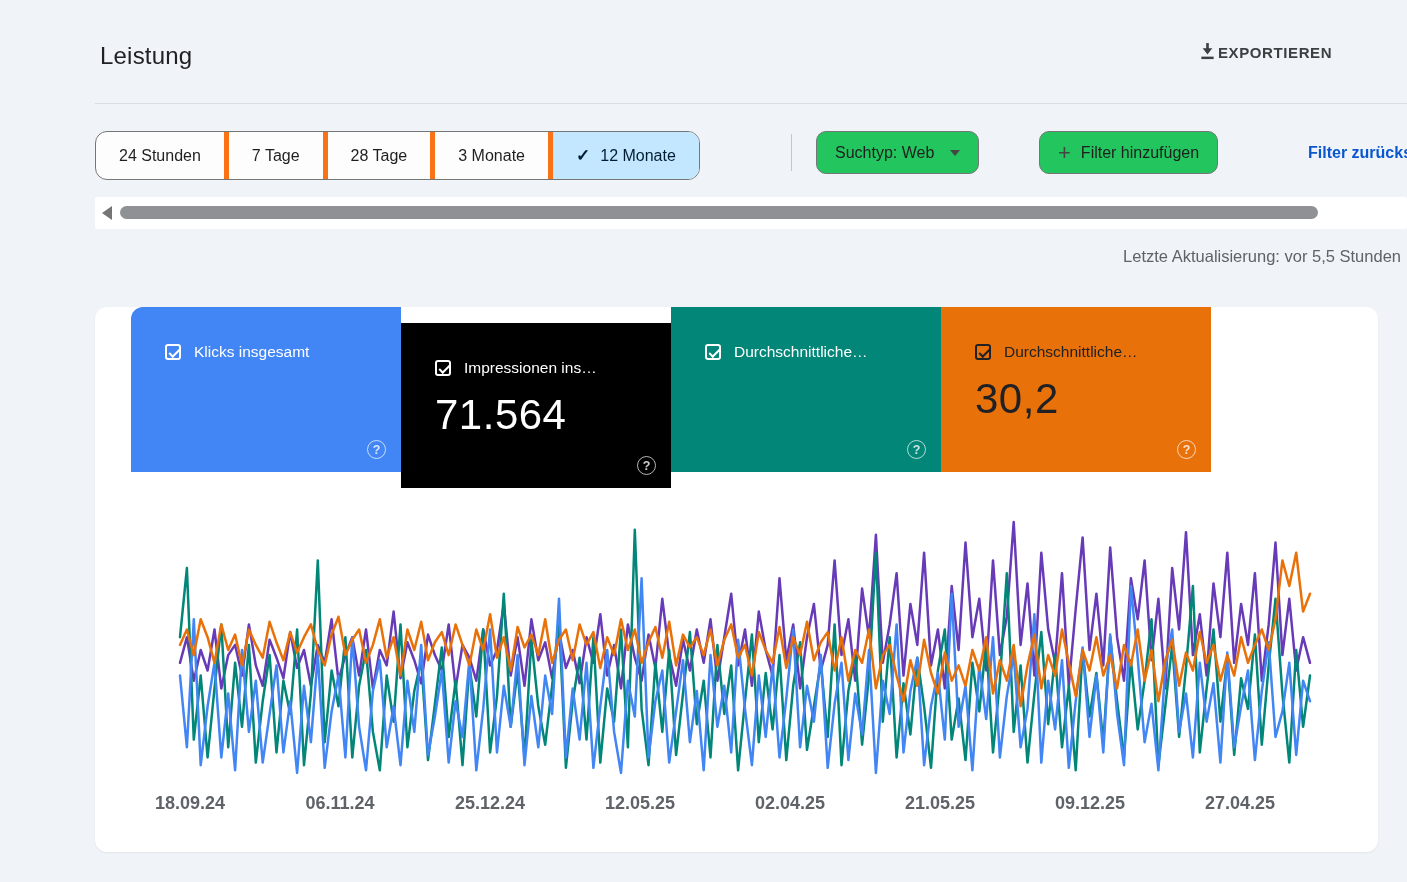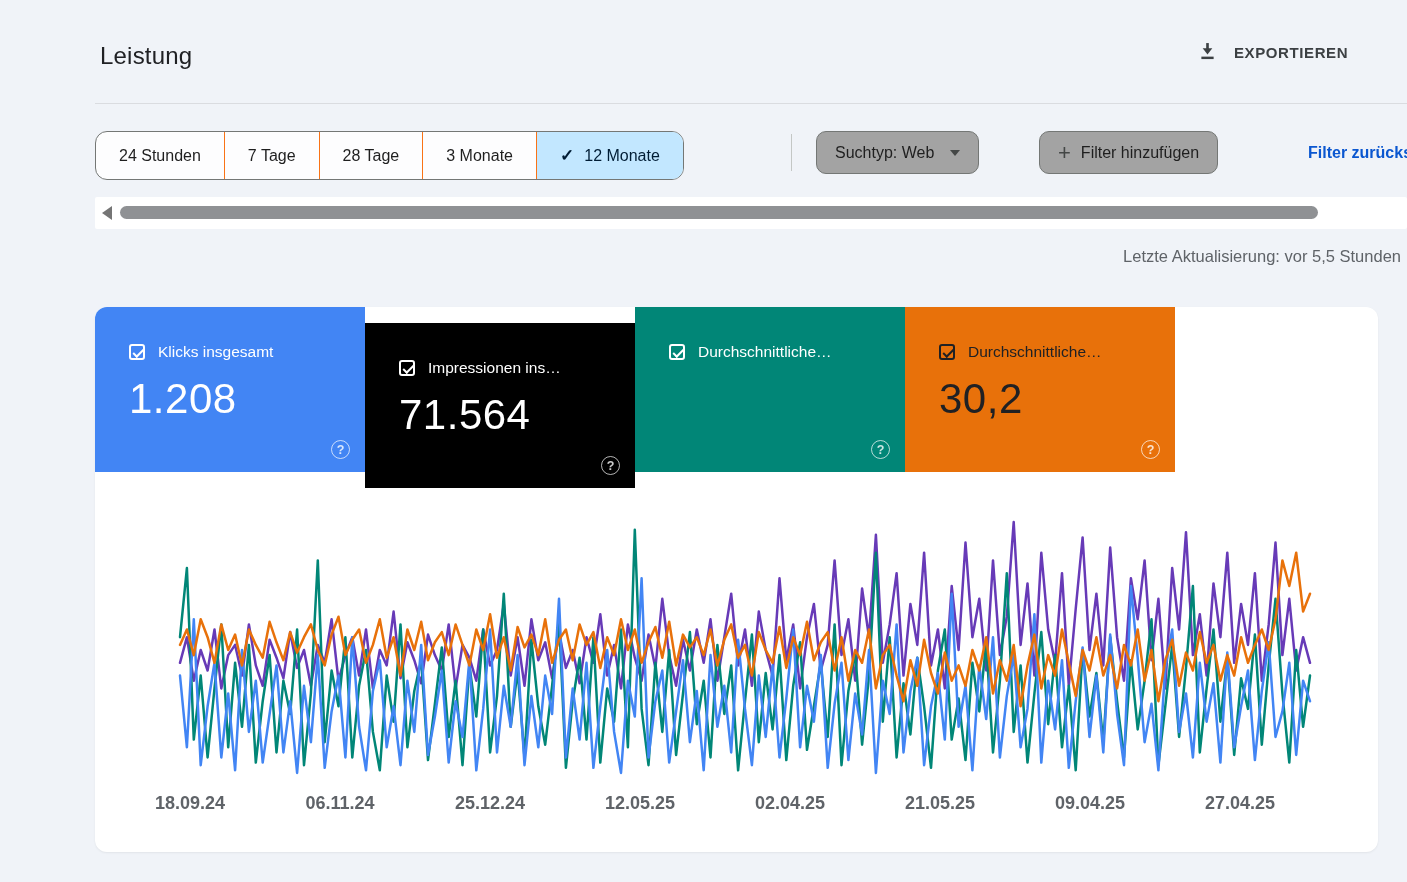--- a/index.html
+++ b/index.html
@@ -6,48 +6,48 @@
   html,body { width:1407px; height:882px; }
   body {
     position:relative;
     background:#f0f3f8;
     overflow:hidden;
     font-family:"Liberation Sans", sans-serif;
     color:#1f1f1f;
   }
   
   .page-title { position:absolute; left:100px; top:42px; font-size:24px; font-weight:400; color:#202124; letter-spacing:.2px; }
-  .export-btn { position:absolute; left:1197px; top:40px; display:flex; align-items:center; gap:16px; cursor:pointer;text-align:center; }
+  .export-btn { position:absolute; left:1197px; top:40px; display:flex; align-items:center; cursor:pointer;text-align:center; }
   .export-btn .lbl { font-size:15px; font-weight:700; color:#3c4043; letter-spacing:.6px; }
   .header-divider { position:absolute; left:95px; top:103px; width:1312px; height:1px; background:#dadce0; }
 
   
   .chip-group { position:absolute; left:95px; top:131px; height:49px; display:flex; background:#fdfdfe; border:1px solid #747775; border-radius:12px; overflow:hidden; }
-  .chip { display:flex; align-items:center; gap:10px; padding:0 23px; font-size:16px; color:#1f1f1f; border-left:1px solid #f97316; cursor:pointer; white-space:nowrap; }
+  .chip { display:flex; align-items:center; gap:10px; padding:0 23px; font-size:16px; color:#1f1f1f; border-left:5px solid #f97316; cursor:pointer; white-space:nowrap; }
   .chip:first-child { border-left:none; }
   .chip.selected { background:#c2e7ff; color:#001d35; font-weight:400; }
   .chip .check { font-size:17px; font-weight:700; color:#001d35; }
   .v-divider { position:absolute; left:791px; top:134px; width:1px; height:37px; background:#c4c7c5; }
-  .pill { position:absolute; top:131px; height:43px; display:flex; align-items:center; gap:10px; padding:0 18px; background:#a3a3a3; border:1px solid #747775; border-radius:10px; font-size:16px; color:#1f1f1f; cursor:pointer; white-space:nowrap; }
+  .pill { position:absolute; top:131px; height:43px; display:flex; align-items:center; gap:10px; padding:0 18px; background:#22c55e; border:1px solid #747775; border-radius:10px; font-size:16px; color:#1f1f1f; cursor:pointer; white-space:nowrap; }
   .pill.searchtype { left:816px; }
   .pill.addfilter { left:1039px; }
   .caret-down { width:0; height:0; border-left:5px solid transparent; border-right:5px solid transparent; border-top:6px solid #444746; margin-left:6px; }
   .plus { font-size:22px; font-weight:400; color:#444746; line-height:1; }
   .reset-link { position:absolute; left:1308px; top:131px; height:43px; line-height:43px; font-size:16px; font-weight:700; color:#0b57d0; white-space:nowrap; cursor:pointer; }
 
   
   .scroll-band { position:absolute; left:95px; top:197px; width:1312px; height:32px; background:#ffffff; border-radius:2px; }
   .scroll-left-arrow { position:absolute; left:7px; top:9px; width:0; height:0; border-top:7px solid transparent; border-bottom:7px solid transparent; border-right:10px solid #757575; cursor:pointer; }
   .scroll-thumb { position:absolute; left:25px; top:9px; width:1198px; height:13px; background:#8f9194; border-radius:7px; cursor:pointer; }
 
   .last-update { position:absolute; right:6px; top:247px; font-size:16.5px; color:#5f6368; }
 
   
   .panel { position:absolute; left:95px; top:307px; width:1283px; height:545px; background:#ffffff; border-radius:12px; box-shadow:0 1px 2px rgba(60,64,67,.08); }
-  .cards { position:absolute; left:0; top:0; height:165px; display:flex; }
+  .cards { position:absolute; left:0; top:0; height:165px; display:flex;padding-left:36px; }
   .card { position:relative; width:270px; height:165px; padding:36px 0 0 34px; cursor:pointer; }
   .card:first-child { border-top-left-radius:12px; }
   .card-head { display:flex; align-items:center; gap:13px; font-size:15.5px; }
   .cbx { position:relative; width:16px; height:16px; border:2px solid currentColor; border-radius:3px; flex:0 0 auto; }
   .cbx::after { content:""; position:absolute; left:2px; top:3px; width:9px; height:4px; border-left:2px solid currentColor; border-bottom:2px solid currentColor; transform:rotate(-45deg); }
   .card-value { margin-top:14px; font-size:42px; font-weight:400; letter-spacing:.5px; }
   .help { position:absolute; right:15px; bottom:13px; width:19px; height:19px; border:1.6px solid rgba(255,255,255,.7); border-radius:50%; color:rgba(255,255,255,.8); font-size:12.5px; font-weight:700; display:flex; align-items:center; justify-content:center; cursor:pointer; }
 
   .chart-svg { position:absolute; left:0; top:0; }
   .x-tick { position:absolute; top:486px; transform:translateX(-50%); font-size:18px; color:#5f6368; white-space:nowrap;font-weight:bold; }
@@ -111,21 +111,20 @@
 <div class="last-update">Letzte Aktualisierung: vor 5,5 Stunden</div>
 
 <div class="panel">
 
   <div class="cards">
     <div class="card" style="background: rgb(66, 133, 244); color: rgb(255, 255, 255);">
       <div class="card-head">
         <span class="cbx"></span>
         <span>Klicks insgesamt</span>
       </div>
-      <div class="card-value">1.208</div>
       <div class="help">?</div>
     </div>
     <div class="card" style="background: #000000; color: rgb(255, 255, 255); margin-top: 16px;">
       <div class="card-head">
         <span class="cbx"></span>
         <span>Impressionen ins…</span>
       </div>
       <div class="card-value">71.564</div>
       <div class="help">?</div>
     </div>
@@ -153,17 +152,17 @@
       <polyline points="85.0,337.9 91.9,322.5 98.8,348.1 105.7,312.3 112.6,330.2 119.5,355.8 126.3,317.4 133.2,343.0 140.1,327.6 147.0,358.4 153.9,322.5 160.8,337.9 167.7,350.7 174.6,314.8 181.5,335.3 188.4,353.2 195.2,325.1 202.1,345.6 209.0,330.2 215.9,317.4 222.8,343.0 229.7,358.4 236.6,327.6 243.5,309.7 250.4,348.1 257.3,332.8 264.1,322.5 271.0,355.8 277.9,337.9 284.8,312.3 291.7,350.7 298.6,330.2 305.5,368.6 312.4,322.5 319.3,343.0 326.2,314.8 333.0,353.2 339.9,335.3 346.8,325.1 353.7,348.1 360.6,317.4 367.5,337.9 374.4,358.4 381.3,322.5 388.2,343.0 395.1,307.2 402.0,350.7 408.8,330.2 415.7,363.5 422.6,320.0 429.5,340.4 436.4,327.6 443.3,348.1 450.2,312.3 457.1,355.8 464.0,332.8 470.9,322.5 477.7,353.2 484.6,317.4 491.5,337.9 498.4,325.1 505.3,360.9 512.2,330.2 519.1,348.1 526.0,312.3 532.9,343.0 539.8,322.5 546.6,355.8 553.5,335.3 560.4,320.0 567.3,350.7 574.2,314.8 581.1,358.4 588.0,327.6 594.9,340.4 601.8,330.2 608.7,348.1 615.5,322.5 622.4,358.4 629.3,332.8 636.2,317.4 643.1,350.7 650.0,337.9 656.9,368.6 663.8,325.1 670.7,343.0 677.6,355.8 684.5,320.0 691.3,360.9 698.2,330.2 705.1,348.1 712.0,314.8 718.9,353.2 725.8,335.3 732.7,325.1 739.6,363.5 746.5,330.2 753.4,373.7 760.2,343.0 767.1,355.8 774.0,322.5 780.9,381.4 787.8,348.1 794.7,337.9 801.6,368.6 808.5,394.2 815.4,353.2 822.3,378.8 829.1,332.8 836.0,366.0 842.9,386.5 849.8,345.6 856.7,373.7 863.6,358.4 870.5,378.8 877.4,343.0 884.3,363.5 891.2,330.2 898.0,386.5 904.9,353.2 911.8,373.7 918.7,337.9 925.6,399.3 932.5,358.4 939.4,327.6 946.3,381.4 953.2,348.1 960.1,368.6 967.0,322.5 973.8,355.8 980.7,389.1 987.6,343.0 994.5,363.5 1001.4,330.2 1008.3,368.6 1015.2,348.1 1022.1,381.4 1029.0,337.9 1035.9,358.4 1042.7,322.5 1049.6,373.7 1056.5,343.0 1063.4,394.2 1070.3,353.2 1077.2,332.8 1084.1,378.8 1091.0,345.6 1097.9,363.5 1104.8,325.1 1111.6,355.8 1118.5,337.9 1125.4,373.7 1132.3,348.1 1139.2,368.6 1146.1,330.2 1153.0,355.8 1159.9,337.9 1166.8,322.5 1173.7,343.0 1180.5,312.3 1187.4,253.4 1194.3,279.0 1201.2,245.7 1208.1,304.6 1215.0,286.7" fill="none" stroke="#e8710a" stroke-width="2.5" stroke-linejoin="round" stroke-linecap="round"></polyline>
     </svg>
 
   <div>
       <div class="x-tick" style="left: 95px;">18.09.24</div>
       <div class="x-tick" style="left: 245px;">06.11.24</div>
       <div class="x-tick" style="left: 395px;">25.12.24</div>
       <div class="x-tick" style="left: 545px;">12.05.25</div>
       <div class="x-tick" style="left: 695px; text-align: center;">02.04.25</div>
       <div class="x-tick" style="left: 845px;">21.05.25</div>
-      <div class="x-tick" style="left: 995px;">09.04.25</div>
+      <div class="x-tick" style="left: 995px;">09.12.25</div>
       <div class="x-tick" style="left: 1145px;">27.04.25</div>
     </div>
 
 </div>
 
 </body></html>

